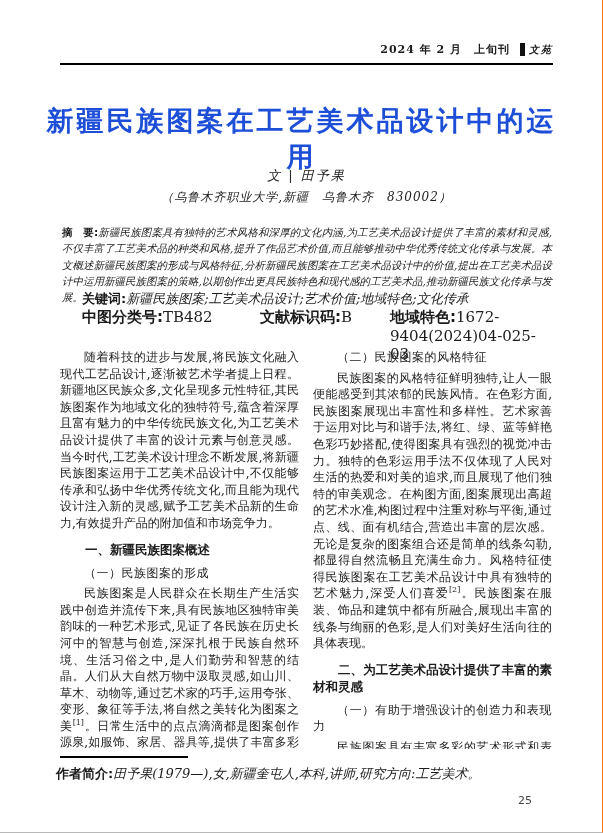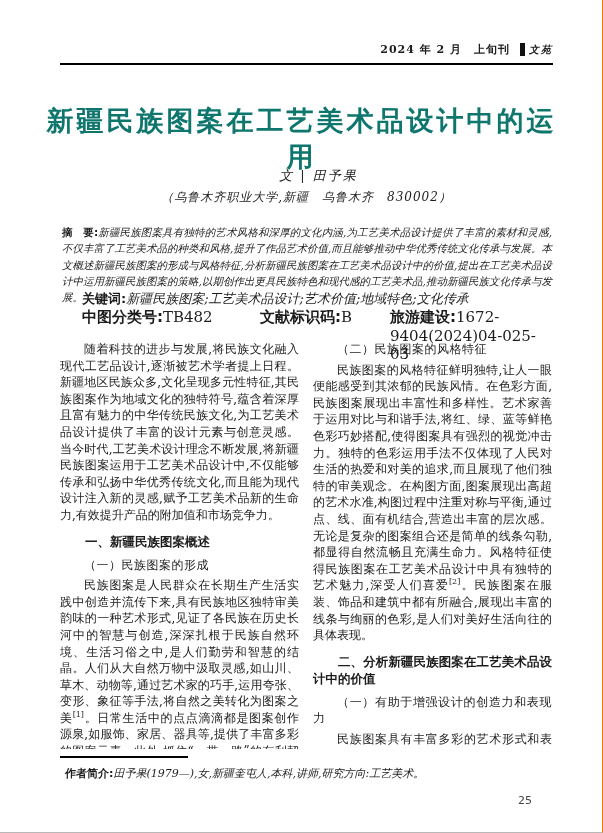--- a/index.html
+++ b/index.html
@@ -23,24 +23,24 @@
     font-family:"DejaVu Serif", serif;
   }
   .header .issue{margin-right:10px;}
   .logo-bar{display:inline-block;width:5px;height:13px;background:#111;margin-right:4px;}
   .journal-name{font-family:"DejaVu Serif", serif;font-style:italic;font-size:10px;font-weight:bold;letter-spacing:2px;}
   .header-rule{position:absolute;left:60px;top:63px;width:493px;height:2px;background:#000;}
   
   .title{
     position:absolute;left:40px;top:103px;width:523px;
     text-align:center;font-size:27px;font-weight:bold;letter-spacing:3px;
-    color:#0f766e;
+    color:#1d4ed8;
   }
   .byline{
-    position:absolute;left:72px;top:167px;width:493px;
+    position:absolute;left:60px;top:167px;width:493px;
     text-align:center;font-size:13px;font-style:italic;letter-spacing:2px;
   }
   .affiliation{
     position:absolute;left:60px;top:189px;width:493px;
     text-align:center;font-size:12px;font-style:italic;letter-spacing:1px;
   }
   
   .abstract{
     position:absolute;left:62px;top:224px;width:490px;
     font-size:10.5px;line-height:16.3px;text-align:justify;
@@ -59,33 +59,33 @@
     font-size:15px;display:flex;padding-left:20px;box-sizing:border-box;
   }
   .meta .m1{width:178px;}
   .meta .m2{width:130px;}
   .meta .m3{flex:1;}
   
   .columns{
     position:absolute;left:60px;top:341px;width:493px;height:408px;
     display:flex;gap:14px;overflow:hidden;
   }
-  .col{width:239px;font-size:12px;line-height:16.6px;text-align:justify;}
+  .col{width:239px;font-size:12px;line-height:16.6px;text-align:justify;margin-top:8px;}
   .col p{margin:0;text-indent:2em;}
   .h-sec{
     font-family:"DejaVu Sans", sans-serif;font-weight:bold;
     font-size:12.5px;margin:9px 0 7px;text-indent:2em;line-height:17px;
   }
   .h-sub{text-indent:2em;margin:2px 0 4px;letter-spacing:0.5px;}
   sup{font-size:8px;line-height:0;}
   
   .fn-rule{position:absolute;left:60px;top:756px;width:128px;height:1.5px;background:#000;}
   .footnote{
-    position:absolute;left:65px;top:766px;width:493px;
-    font-size:11px;font-style:italic;line-height:15px;
+    position:absolute;left:56px;top:766px;width:493px;
+    font-size:13px;font-style:italic;line-height:15px;
   }
   .page-number{
     position:absolute;left:518px;top:794px;
     font-size:11px;color:#454545;font-family:"DejaVu Sans", sans-serif;
   }
 </style>
 </head>
 <body>
 
 <div class="page">
@@ -105,34 +105,34 @@
     <span class="abstract-text"><span class="lbl">摘　要:</span><span>新疆民族图案具有独特的艺术风格和深厚的文化内涵,为工艺美术品设计提供了丰富的素材和灵感,不仅丰富了工艺美术品的种类和风格,提升了作品艺术价值,而且能够推动中华优秀传统文化传承与发展。本文概述新疆民族图案的形成与风格特征,分析新疆民族图案在工艺美术品设计中的价值,提出在工艺美术品设计中运用新疆民族图案的策略,以期创作出更具民族特色和现代感的工艺美术品,推动新疆民族文化传承与发展。</span></span>
   </div>
 
   <div class="kw">
     <span class="lbl">关键词:</span><span>新疆民族图案;工艺美术品设计;艺术价值;地域特色;文化传承</span>
   </div>
 
   <div class="meta">
     <span class="m1"><span class="lbl">中图分类号:</span><span>TB482</span></span>
     <span class="m2"><span class="lbl">文献标识码:</span><span>B</span></span>
-    <span class="m3"><span class="lbl">旅游建设:</span><span>1672-9404(2024)04-025-03</span></span>
+    <span class="m3"><span class="lbl">地域特色:</span><span>1672-9404(2024)04-025-03</span></span>
   </div>
 
   <div class="columns">
     <div class="col">
       <p>随着科技的进步与发展,将民族文化融入现代工艺品设计,逐渐被艺术学者提上日程。新疆地区民族众多,文化呈现多元性特征,其民族图案作为地域文化的独特符号,蕴含着深厚且富有魅力的中华传统民族文化,为工艺美术品设计提供了丰富的设计元素与创意灵感。当今时代,工艺美术设计理念不断发展,将新疆民族图案运用于工艺美术品设计中,不仅能够传承和弘扬中华优秀传统文化,而且能为现代设计注入新的灵感,赋予工艺美术品新的生命力,有效提升产品的附加值和市场竞争力。</p>
       <div class="h-sec">一、新疆民族图案概述</div>
       <div class="h-sub">（一）民族图案的形成</div>
       <p><span>民族图案是人民群众在长期生产生活实践中创造并流传下来,具有民族地区独特审美韵味的一种艺术形式,见证了各民族在历史长河中的智慧与创造,深深扎根于民族自然环境、生活习俗之中,是人们勤劳和智慧的结晶。人们从大自然万物中汲取灵感,如山川、草木、动物等,通过艺术家的巧手,运用夸张、变形、象征等手法,将自然之美转化为图案之美</span><sup>[1]</sup><span>。日常生活中的点点滴滴都是图案创作源泉,如服饰、家居、器具等,提供了丰富多彩的图案元素。此外,抓住“一带一路”的有利契机,服务于地方文化、旅游建设,为民族图案注入了新的意义和作用。在这一背景下,民族图案逐渐成为独具特色的艺术风格,成为地区文化的重要组成部分。</span></p>
     </div>
     <div class="col">
       <div class="h-sub" style="margin-top:0;">（二）民族图案的风格特征</div>
       <p><span>民族图案的风格特征鲜明独特,让人一眼便能感受到其浓郁的民族风情。在色彩方面,民族图案展现出丰富性和多样性。艺术家善于运用对比与和谐手法,将红、绿、蓝等鲜艳色彩巧妙搭配,使得图案具有强烈的视觉冲击力。独特的色彩运用手法不仅体现了人民对生活的热爱和对美的追求,而且展现了他们独特的审美观念。在构图方面,图案展现出高超的艺术水准,构图过程中注重对称与平衡,通过点、线、面有机结合,营造出丰富的层次感。无论是复杂的图案组合还是简单的线条勾勒,都显得自然流畅且充满生命力。风格特征使得民族图案在工艺美术品设计中具有独特的艺术魅力,深受人们喜爱</span><sup>[2]</sup><span>。民族图案在服装、饰品和建筑中都有所融合,展现出丰富的线条与绚丽的色彩,是人们对美好生活向往的具体表现。</span></p>
-      <div class="h-sec">二、分析新疆民族图案在工艺美术品设计中的价值</div>
+      <div class="h-sec">二、为工艺美术品设计提供了丰富的素材和灵感</div>
       <div class="h-sub">（一）有助于增强设计的创造力和表现力</div>
       <p>民族图案具有丰富多彩的艺术形式和表现手法,能够为工艺美术品设计提供更多创意灵感。设计人员可以从民族图案中汲取丰富的视觉元素,通过巧妙组合和重构,打破传统设计框架,创作出独特而新颖的设计作品。民族图案的鲜艳色彩和独特构图能够提升设计表现力,使作品更具视觉冲击力和</p>
     </div>
   </div>
 
   <div class="fn-rule"></div>
   <div class="footnote">
     <span class="lbl">作者简介:</span><span>田予果(1979—),女,新疆奎屯人,本科,讲师,研究方向:工艺美术。</span>
   </div>
 

